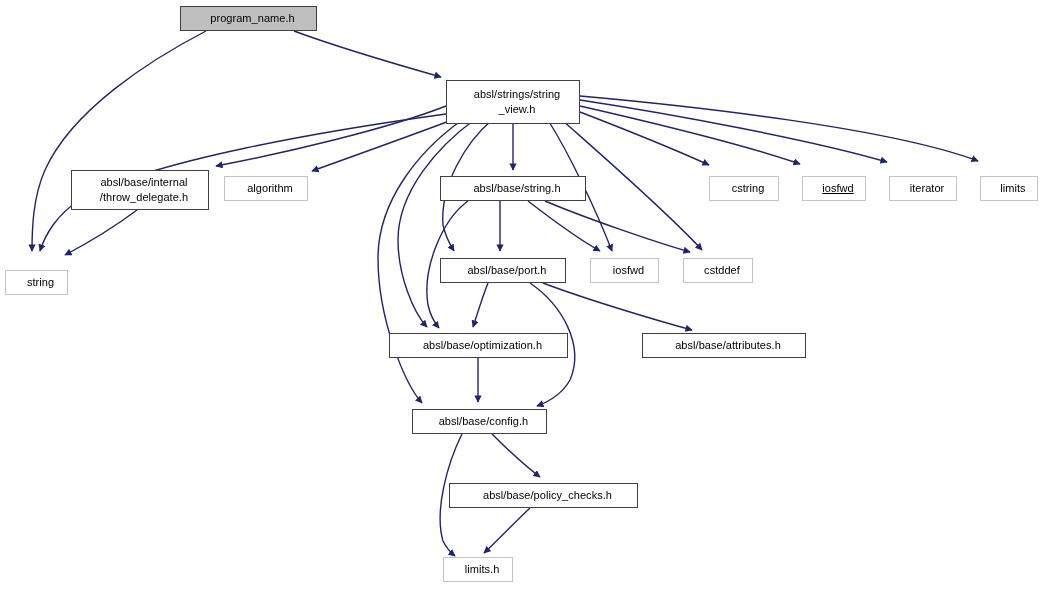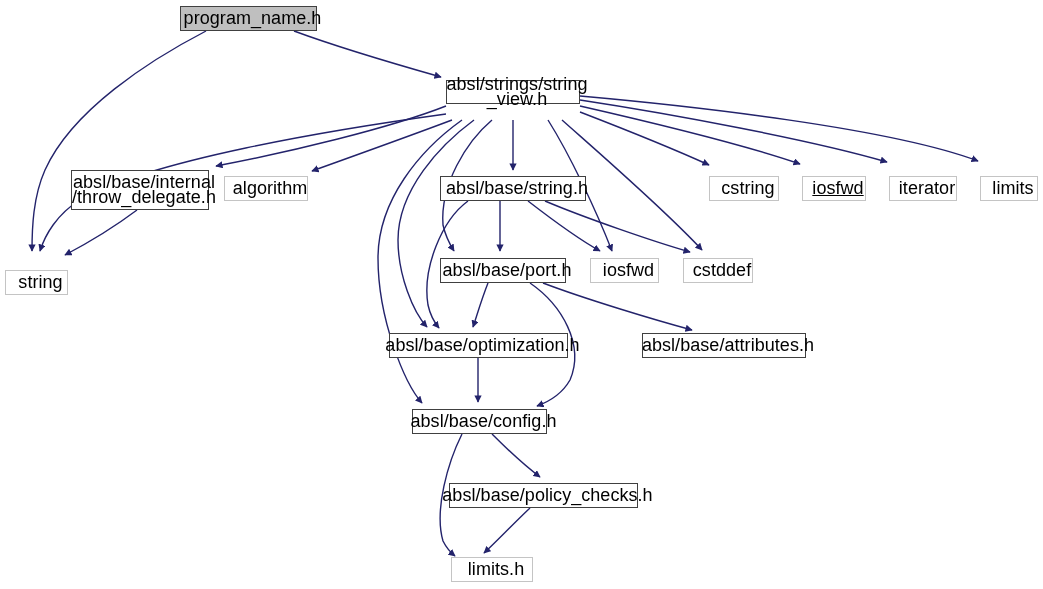--- a/index.html
+++ b/index.html
@@ -27,21 +27,21 @@
   .node {
     position: absolute;
     box-sizing: border-box;
     display: flex;
     align-items: center;
     justify-content: center;
     text-align: center;
     background: #ffffff;
     border: 1px solid #c4c4c4;
     color: #000000;
-    font-size: 18px;
+    font-size: 11px;
     line-height: 15px;
     white-space: pre-line;
     letter-spacing: 0.05px;
     z-index: 5;
     padding-left: 8px;
   }
   .node.project {
     border: 1.6px solid #404040;
   }
   .node.root {
@@ -113,34 +113,34 @@
       <path d="M 492 434 C 508 450 528 468 540 477"></path>
 
       <path d="M 462 434 C 448 462 434 510 443 541 C 446 547 450 552 455 556"></path>
 
       <path d="M 530 508 C 513 524 495 543 484 553"></path>
     </g>
   </svg>
 
   <div id="node-layer">
       <div class="node root" style="left: 180px; top: 6px; width: 137px; height: 25px;">program_name.h</div>
-      <div class="node project" style="left: 446px; top: 80px; width: 134px; height: 24px;">absl/strings/string
+      <div class="node project" style="left: 446px; top: 80px; width: 134px; height: 44px;">absl/strings/string
 _view.h</div>
       <div class="node project" style="left: 71px; top: 170px; width: 138px; height: 40px;">absl/base/internal
 /throw_delegate.h</div>
       <div class="node system" style="left: 224px; top: 176px; width: 84px; height: 25px;">algorithm</div>
       <div class="node project" style="left: 440px; top: 176px; width: 146px; height: 25px;">absl/base/string.h</div>
       <div class="node system" style="left: 709px; top: 176px; width: 70px; height: 25px;">cstring</div>
       <div class="node system" style="left: 802px; top: 176px; width: 64px; height: 25px; text-decoration: underline;">iosfwd</div>
       <div class="node system" style="left: 889px; top: 176px; width: 68px; height: 25px;">iterator</div>
       <div class="node system" style="left: 980px; top: 176px; width: 58px; height: 25px;">limits</div>
       <div class="node project" style="left: 440px; top: 258px; width: 126px; height: 25px;">absl/base/port.h</div>
       <div class="node system" style="left: 590px; top: 258px; width: 69px; height: 25px;">iosfwd</div>
       <div class="node system" style="left: 683px; top: 258px; width: 70px; height: 25px;">cstddef</div>
       <div class="node system" style="left: 5px; top: 270px; width: 63px; height: 25px;">string</div>
       <div class="node project" style="left: 389px; top: 333px; width: 179px; height: 25px;">absl/base/optimization.h</div>
       <div class="node project" style="left: 642px; top: 333px; width: 164px; height: 25px;">absl/base/attributes.h</div>
       <div class="node project" style="left: 412px; top: 409px; width: 135px; height: 25px;">absl/base/config.h</div>
       <div class="node project" style="left: 449px; top: 483px; width: 189px; height: 25px;">absl/base/policy_checks.h</div>
-      <div class="node system" style="left: 443px; top: 557px; width: 82px; height: 25px; margin-left: 8px;">limits.h</div>
+      <div class="node system" style="left: 443px; top: 557px; width: 70px; height: 25px;">limits.h</div>
     </div>
 
 </div>
 
 </body></html>

